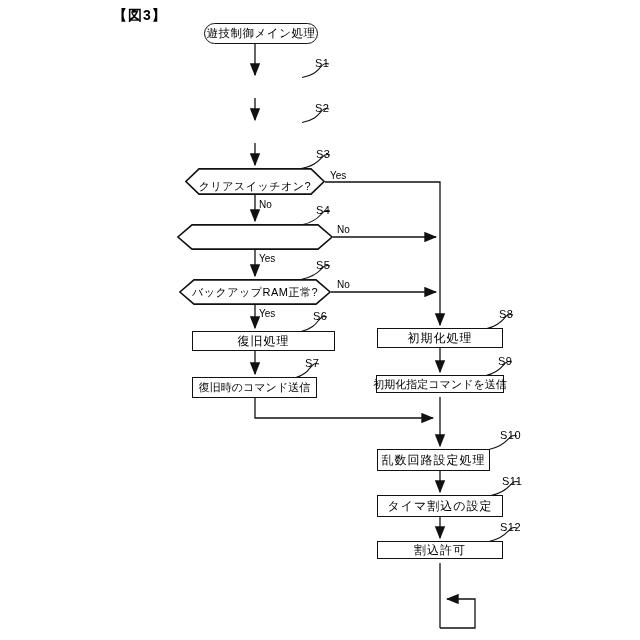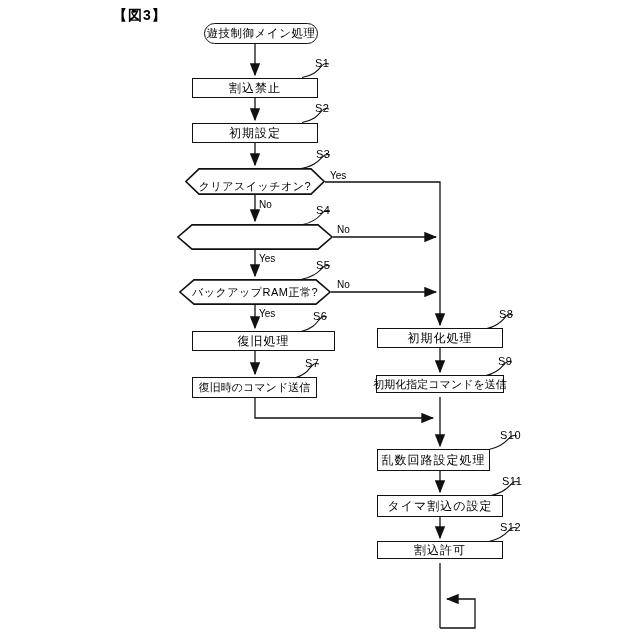--- a/index.html
+++ b/index.html
@@ -77,26 +77,20 @@
     <path class="swoosh" d="M519,482 C509,479 513,491 491,495.5"></path>
     <path class="swoosh" d="M517,528 C507,525 511,537 489,541.5"></path>
   </svg>
 
   <div class="title">【図3】</div>
 
   <div class="node oval" style="left:204px;top:23px;width:114px;height:21px;">
     <span>遊技制御メイン処理</span>
   </div>
 
-  <div class="node rect" style="left:192px;top:78px;width:126px;height:20px;">
-    <span>割込禁止</span>
-  </div>
-  <div class="node rect" style="left:192px;top:123px;width:126px;height:20px;">
-    <span>初期設定</span>
-  </div>
   <div class="node rect" style="left:192px;top:331px;width:143px;height:20px;">
     <span>復旧処理</span>
   </div>
   <div class="node rect" style="left:192px;top:377px;width:125px;height:21px;">
     <span class="tight">復旧時のコマンド送信</span>
   </div>
 
   <div class="node hex" style="left:185px;top:168px;width:140px;height:37px;">
     <svg width="140" height="27" viewBox="0 0 140 27">
       <polygon class="shape-stroke" points="14,0.9 126,0.9 139.1,13.5 126,26.1 14,26.1 0.9,13.5"></polygon>

